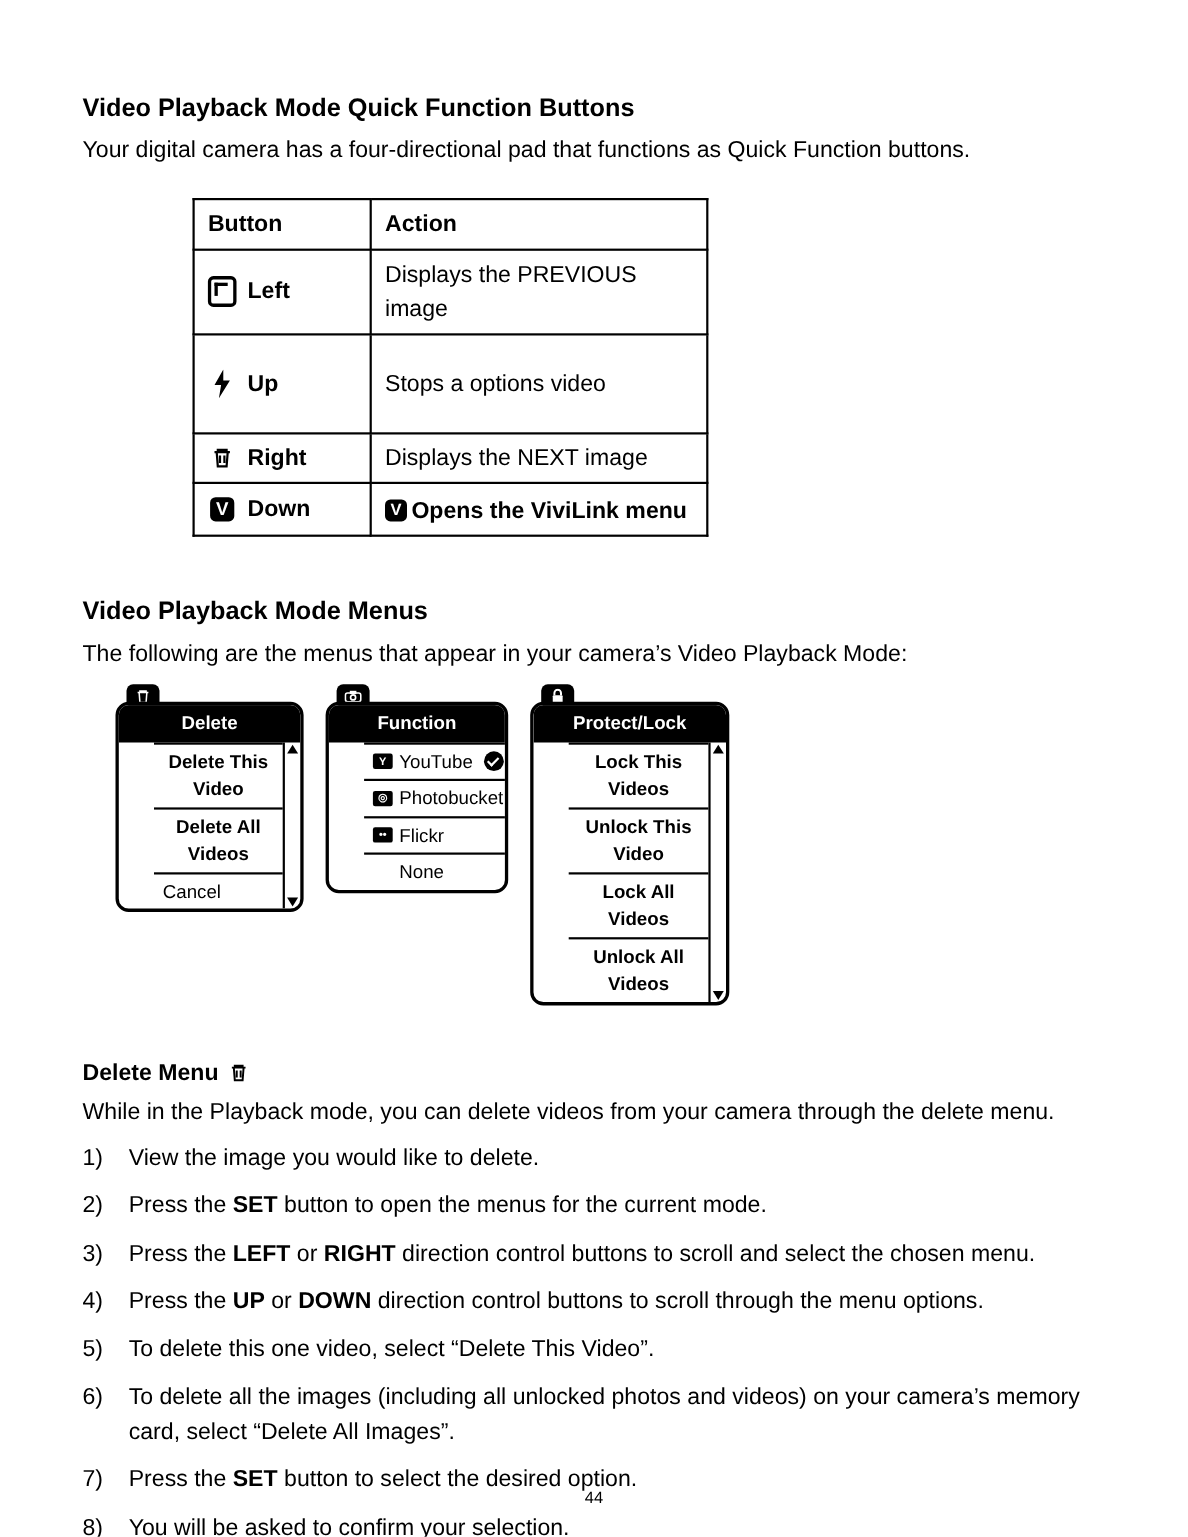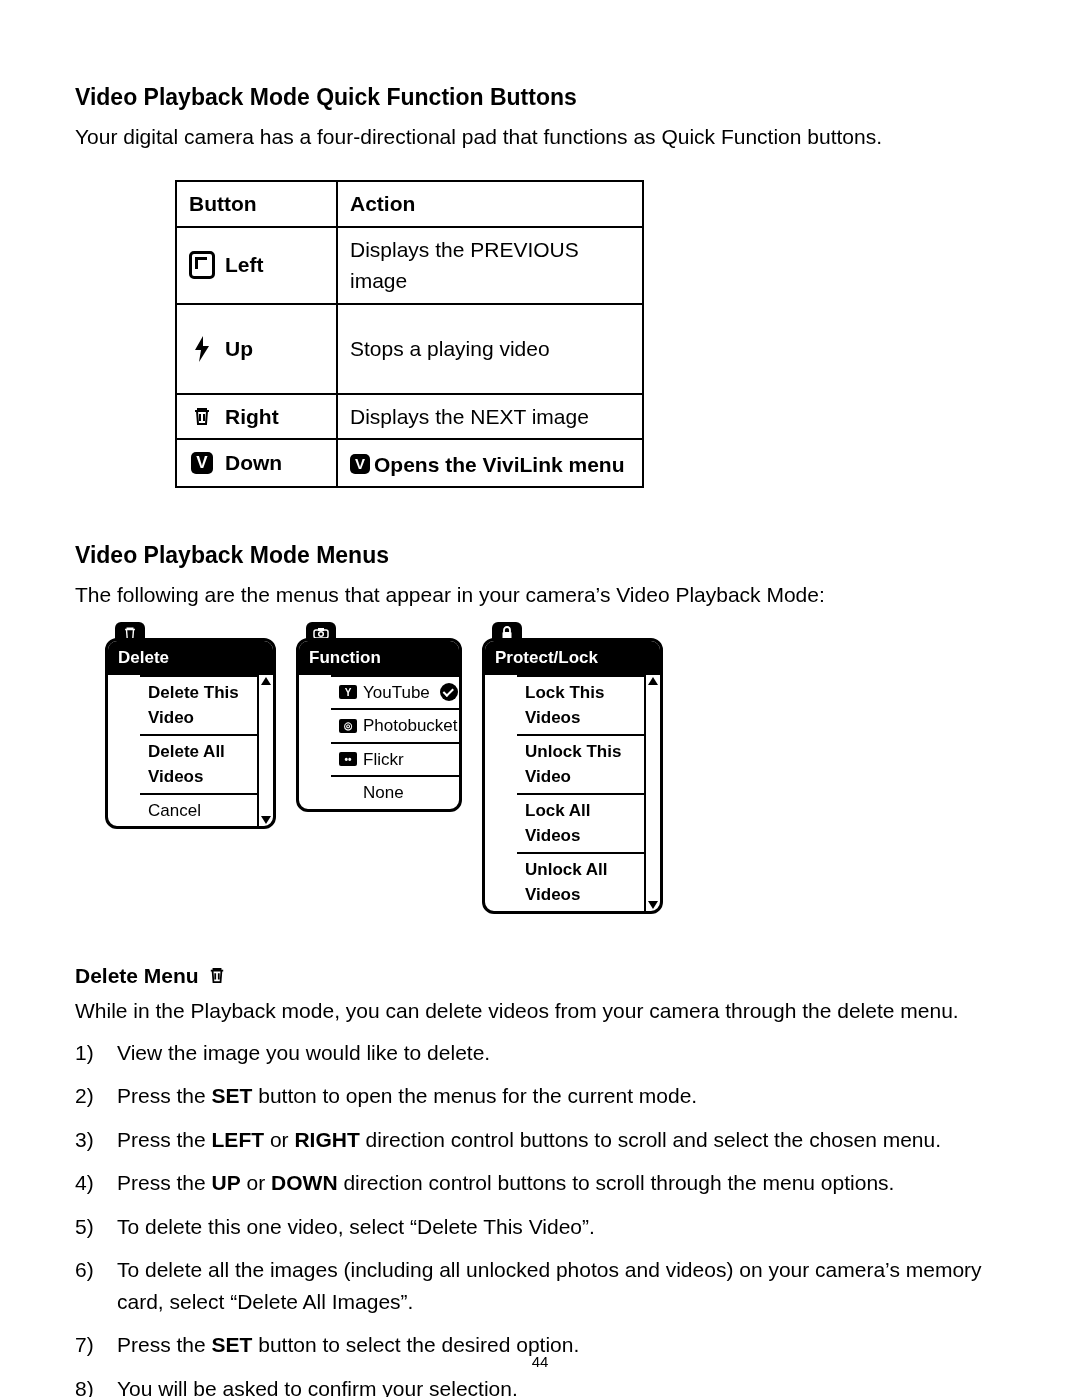--- a/index.html
+++ b/index.html
@@ -104,21 +104,21 @@
     position: relative;
   }
   .menu-tab {
     position: absolute;
     top: -16px; left: 10px;
     width: 30px; height: 22px;
     background: #000;
     border-radius: 6px 6px 0 0;
     display:flex; align-items:center; justify-content:center;
   }
-  .menu-wrap { position: relative; padding-top:0; }
+  .menu-wrap { position: relative; padding-top:0;text-align:center; }
   .menu-hdr {
     background: #000;
     color: #fff;
     font-weight: bold;
     font-size: 17px;
     padding: 4px 10px;
   }
   .menu-items {
     display: flex;
     margin-left: 32px;
@@ -244,21 +244,21 @@
       <td class="btncell">
             <div class="btncell-inner">
         <span class="ico">
           <svg class="bolt" viewBox="0 0 20 26">
                   <path fill="#000" d="M11 0 L3 14 H9 L7 26 L17 10 H11 Z"></path>
                 </svg>
         </span>
         <span class="lbl">Up</span>
       </div>
           </td>
-      <td class="actcell">Stops a playing video</td>
+      <td class="actcell">Stops a options video</td>
     </tr>
     <tr>
       <td class="btncell">
             <div class="btncell-inner">
         <span class="ico">
           <svg class="trash-sm" viewBox="0 0 18 20">
                   <path fill="none" stroke="#000" stroke-width="2" d="M2 5h14M5 5V3h8v2M4 5l1 13h8l1-13M7 8v7M11 8v7"></path>
                 </svg>
         </span>
         <span class="lbl">Right</span>

